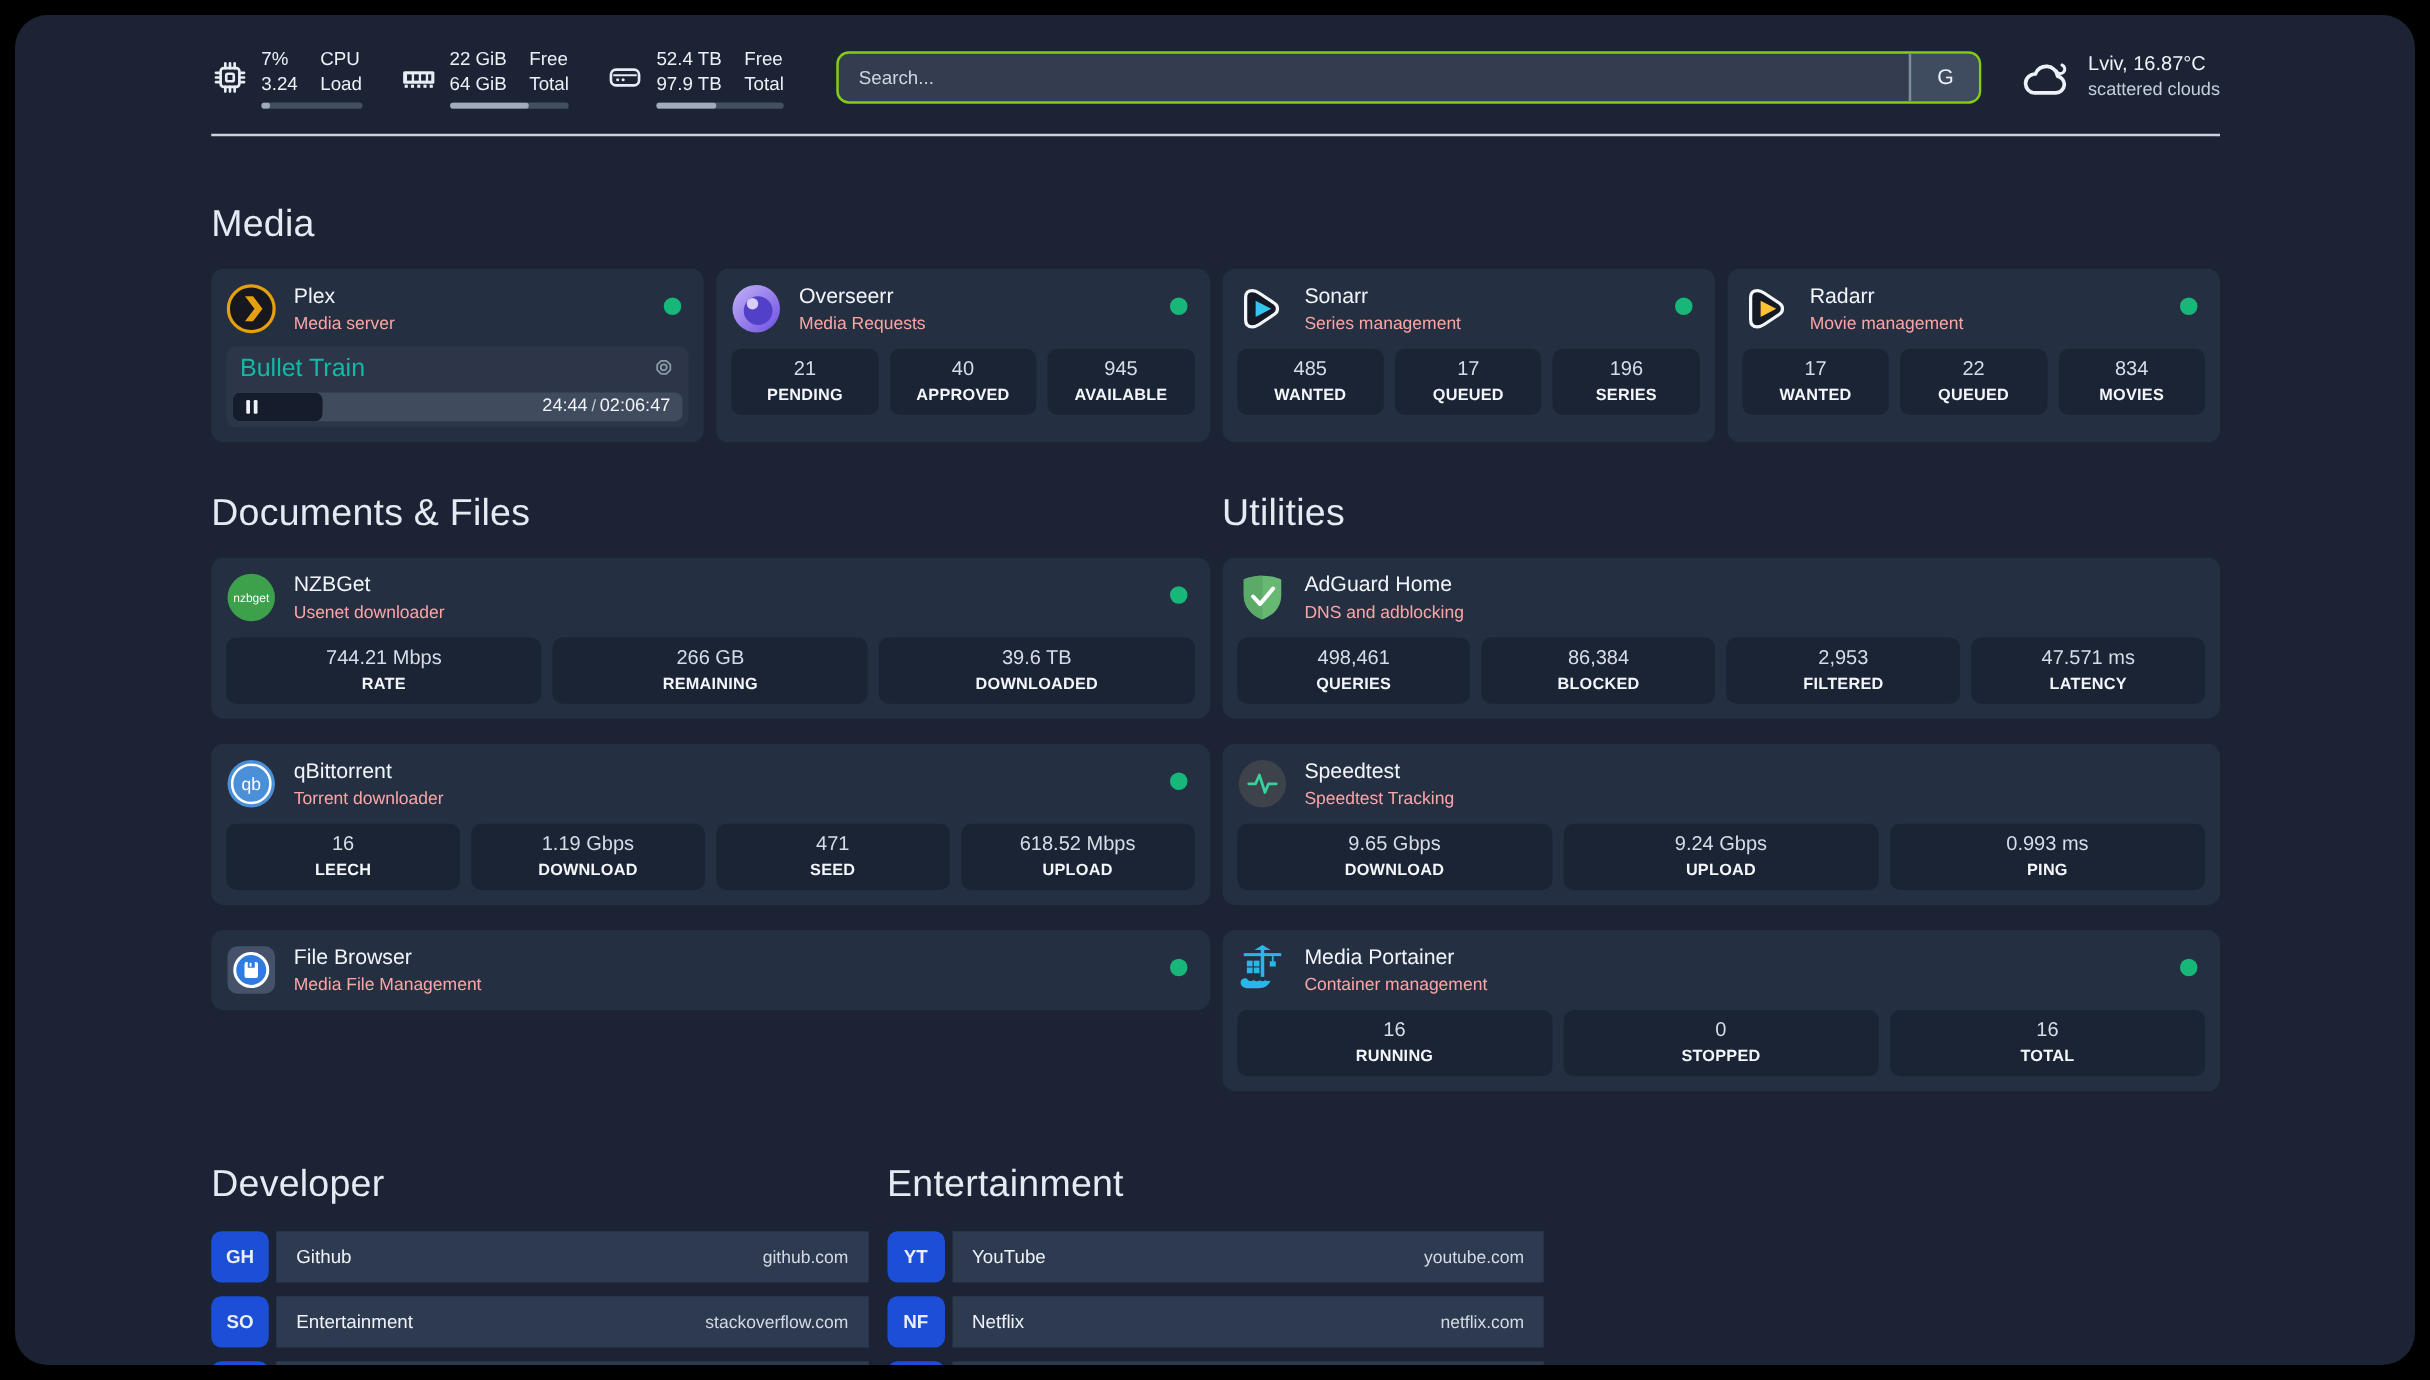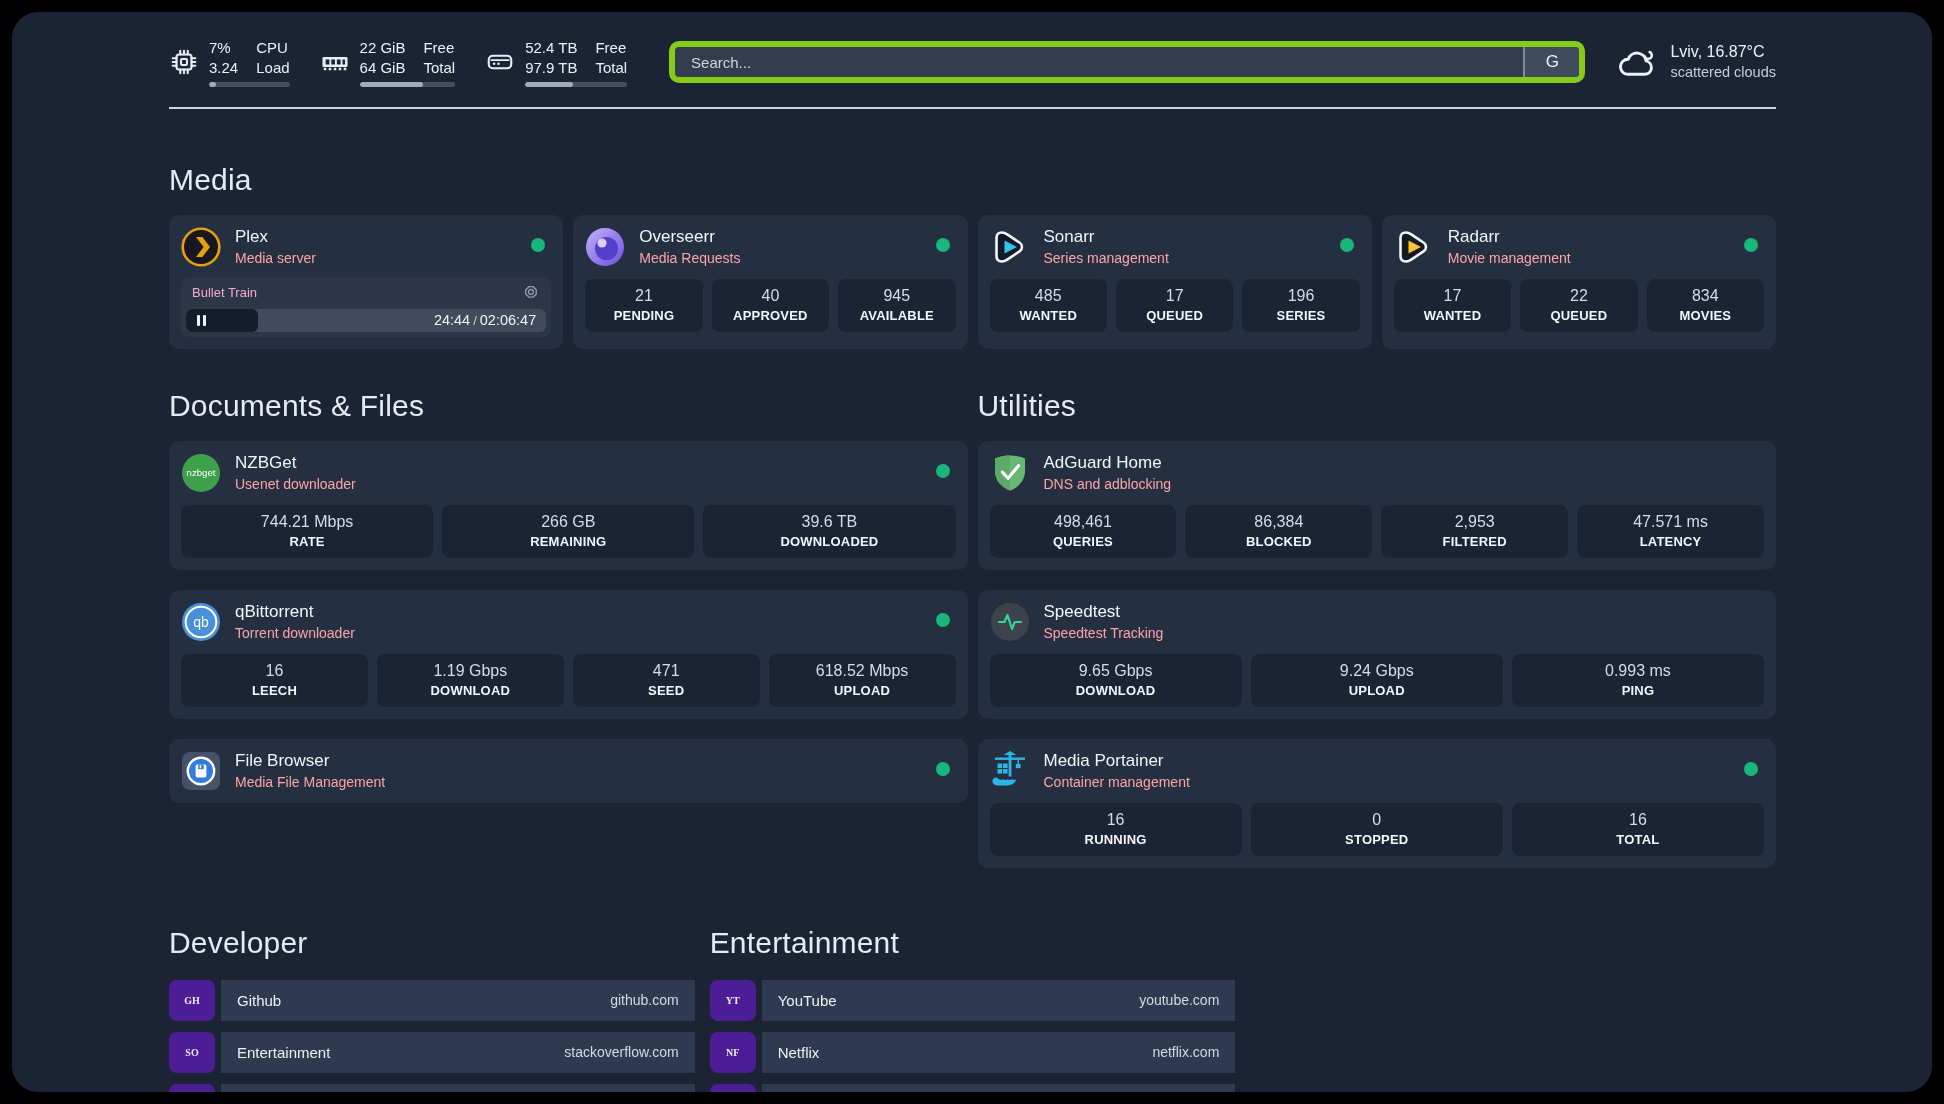--- a/index.html
+++ b/index.html
@@ -14,21 +14,21 @@
   .res-icon { width:30px; height:30px; color:#e8edf4; flex:none; display:flex; }
   .res-icon svg { width:100%; height:100%; }
   .res-body { display:flex; flex-direction:column; gap:4px; }
   .res-cols { display:flex; gap:18px; }
   .res-col { display:flex; flex-direction:column; font-size:15px; line-height:1.32; color:#edf1f7; }
   .res-col.labels { text-align:left; }
   .res-bar { height:5px; border-radius:3px; background:#434e60; overflow:hidden; }
   .res-fill { height:100%; background:#a2abbb; border-radius:3px; }
 
   .searchbar { flex:1; height:42px; margin-left:12px; display:flex; align-items:stretch;
-    background:#333d4f; border:6px solid #84cc16; border-radius:10px; overflow:hidden; }
+    background:#333d4f; border:2px solid #84cc16; border-radius:10px; overflow:hidden; }
   .searchbar input { flex:1; background:transparent; border:none; outline:none;
     color:#e9eef5; font-size:15px; padding:0 16px; font-family:inherit; }
   .searchbar input::placeholder { color:#cdd5e0; opacity:1; }
   .search-g { width:56px; display:flex; align-items:center; justify-content:center;
     background:#3f4b5f; border-left:2px solid #7e8b9e; color:#eef2f8; font-size:17px;
     cursor:pointer; }
 
   .weather { display:flex; align-items:center; gap:13px; margin-left:32px; }
   .weather-icon { width:40px; height:36px; color:#eef2f8; display:flex; }
   .weather-icon svg { width:100%; height:100%; }
@@ -58,39 +58,39 @@
     border-radius:50%; background:#17b679; }
 
   .stats { display:flex; gap:9px; margin-top:12px; }
   .stat { flex:1; background:#1b2434; border-radius:8px; text-align:center; padding:8px 4px 9px; }
   .stat-value { font-size:16px; color:#d6dde8; }
   .stat-label { font-size:13px; font-weight:700; color:#f3f6fa; margin-top:3px; letter-spacing:.2px; }
 
   
   .player { margin-top:10px; background:rgba(255,255,255,.035); border-radius:8px; padding:5px 5px; }
   .player-row1 { display:flex; align-items:center; justify-content:space-between; padding:2px 6px 7px; }
-  .player-title { font-size:13px; color:#f9a8d4; }
+  .player-title { font-size:20px; color:#14b8a6; }
   .gear-icon { width:18px; height:18px; color:#8d98a9; display:flex; }
   .gear-icon svg { width:100%; height:100%; }
   .player-bar { position:relative; height:23px; border-radius:6px; background:#404b5e;
     display:flex; align-items:center; overflow:hidden; }
   .player-progress { position:absolute; left:0; top:0; bottom:0; background:#151d2c;
     border-radius:6px; display:flex; align-items:center; padding-left:11px; }
   .pause-icon { display:flex; gap:3px; }
   .pause-icon i { display:block; width:3px; height:11px; background:#eef2f8; border-radius:1px; }
   .player-time { margin-left:auto; padding-right:10px; font-size:14.5px; color:#f0f4f9; z-index:1; }
   .player-time .sep { color:#c4cdd9; padding:0 3px; font-size:13px; }
 
   
   .cols3 { display:grid; grid-template-columns:1fr 1fr 1fr; gap:15px; align-items:start; }
   .bm-rows { display:flex; flex-direction:column; gap:11px; }
   .bm-row { display:flex; height:41px; cursor:pointer; }
-  .bm-abbr { width:46px; flex:none; background:#4c1d95; border-radius:8px; margin-right:6px;
+  .bm-abbr { width:46px; flex:none; background:#1d4ed8; border-radius:8px; margin-right:6px;
     display:flex; align-items:center; justify-content:center;
-    font-size:10px; font-weight:600; color:#e9eef5;font-family:Liberation Serif, serif; }
+    font-size:15px; font-weight:600; color:#e9eef5; }
   .bm-main { flex:1; background:#2d3a50; border-radius:0; display:flex; align-items:center;
     justify-content:space-between; padding:0 16px; }
   .bm-name { font-size:15px; color:#eef2f8; }
   .bm-domain { font-size:14px; color:#d3dae5; }
 </style>
 </head>
 <body>
 
 <div class="window">
 

